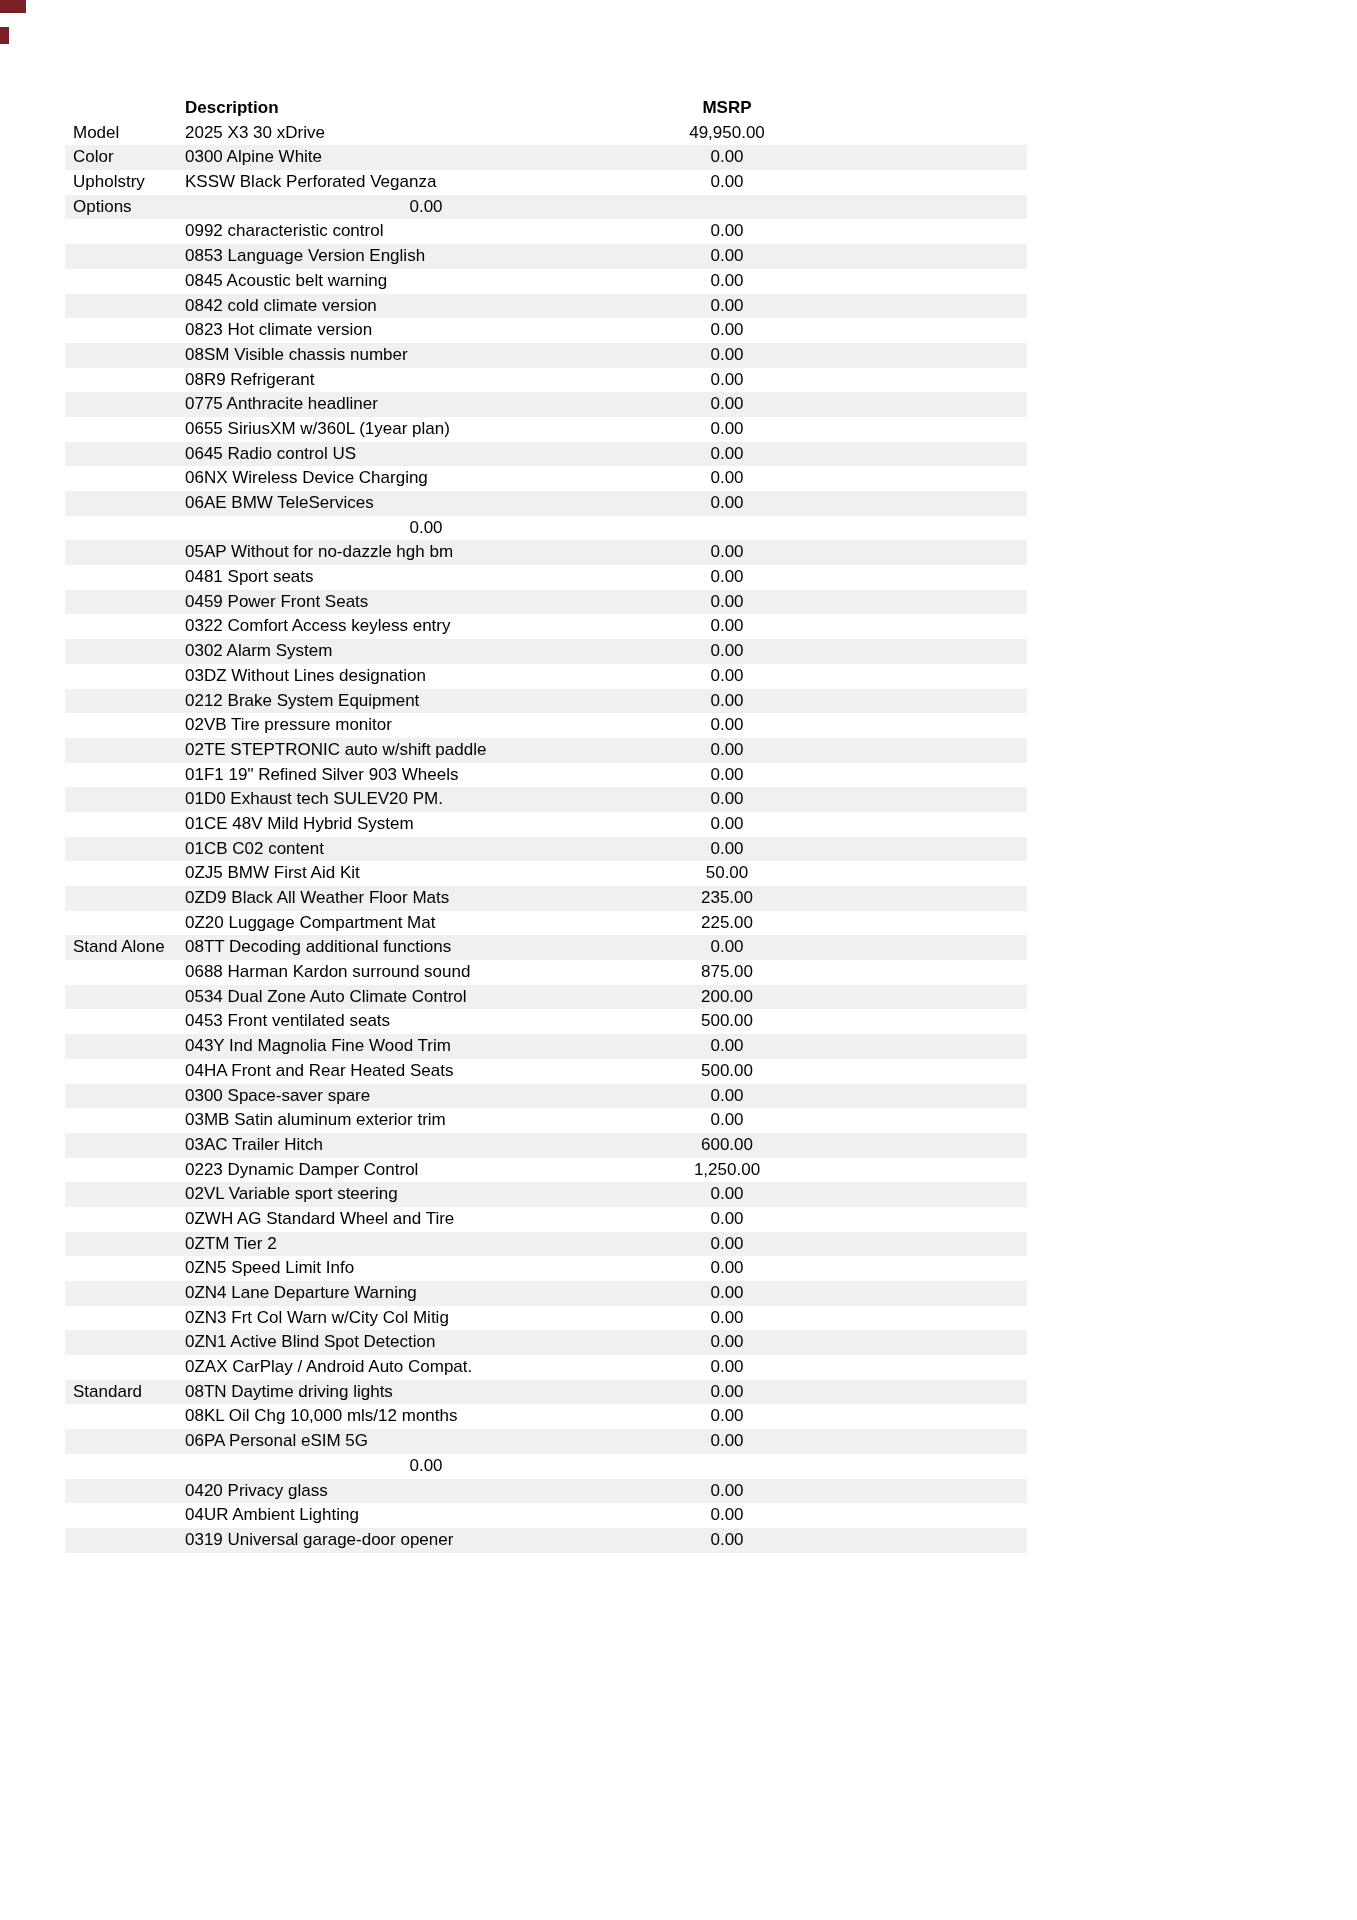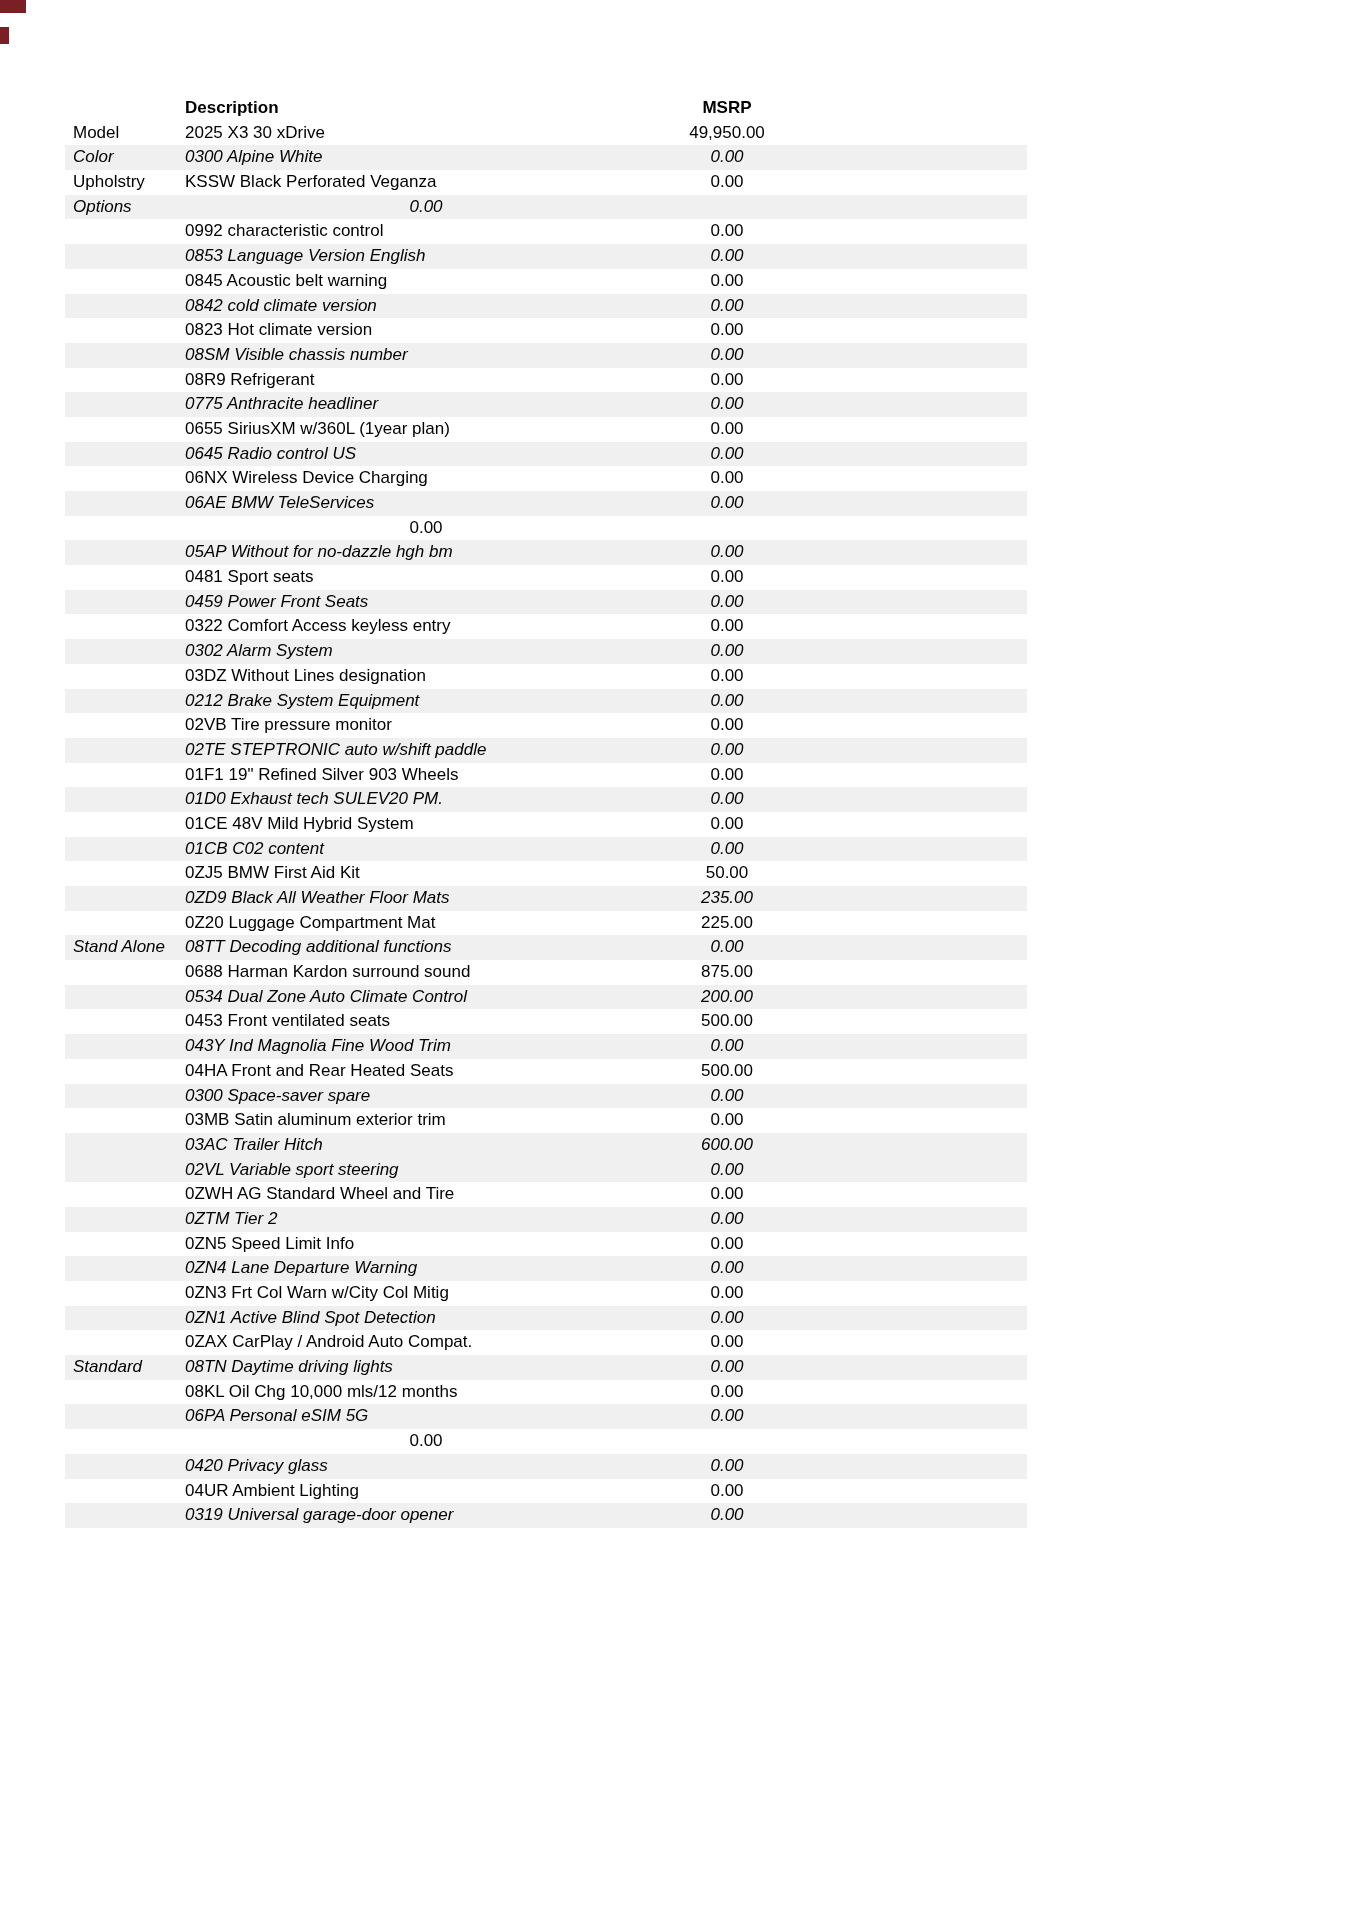--- a/index.html
+++ b/index.html
@@ -41,21 +41,20 @@
   .grid-row {
     display: grid;
     grid-template-columns: 120px 482px 120px 240px;
     align-items: center;
     height: 24.7px;
     font-size: 17px;
     line-height: 24.7px;
   }
   .grid-row.striped {
     background: var(--stripe, #f0f0f0);
-    font-style: italic;
   }
   .grid-row.header-row {
     font-weight: bold;
     background: #ffffff;
   }
   .cell {
     white-space: nowrap;
     overflow: hidden;
   }
   .cell.category {
@@ -322,20 +321,26 @@
     <div class="cell description">03MB Satin aluminum exterior trim</div>
     <div class="cell msrp">0.00</div>
     <div class="cell spacer"></div>
   </div>
       <div class="grid-row striped">
     <div class="cell category"></div>
     <div class="cell description">03AC Trailer Hitch</div>
     <div class="cell msrp">600.00</div>
     <div class="cell spacer"></div>
   </div>
+      <div class="grid-row">
+    <div class="cell category"></div>
+    <div class="cell description">0223 Dynamic Damper Control</div>
+    <div class="cell msrp">1,250.00</div>
+    <div class="cell spacer"></div>
+  </div>
       <div class="grid-row striped">
     <div class="cell category"></div>
     <div class="cell description">02VL Variable sport steering</div>
     <div class="cell msrp">0.00</div>
     <div class="cell spacer"></div>
   </div>
       <div class="grid-row">
     <div class="cell category"></div>
     <div class="cell description">0ZWH AG Standard Wheel and Tire</div>
     <div class="cell msrp">0.00</div>

